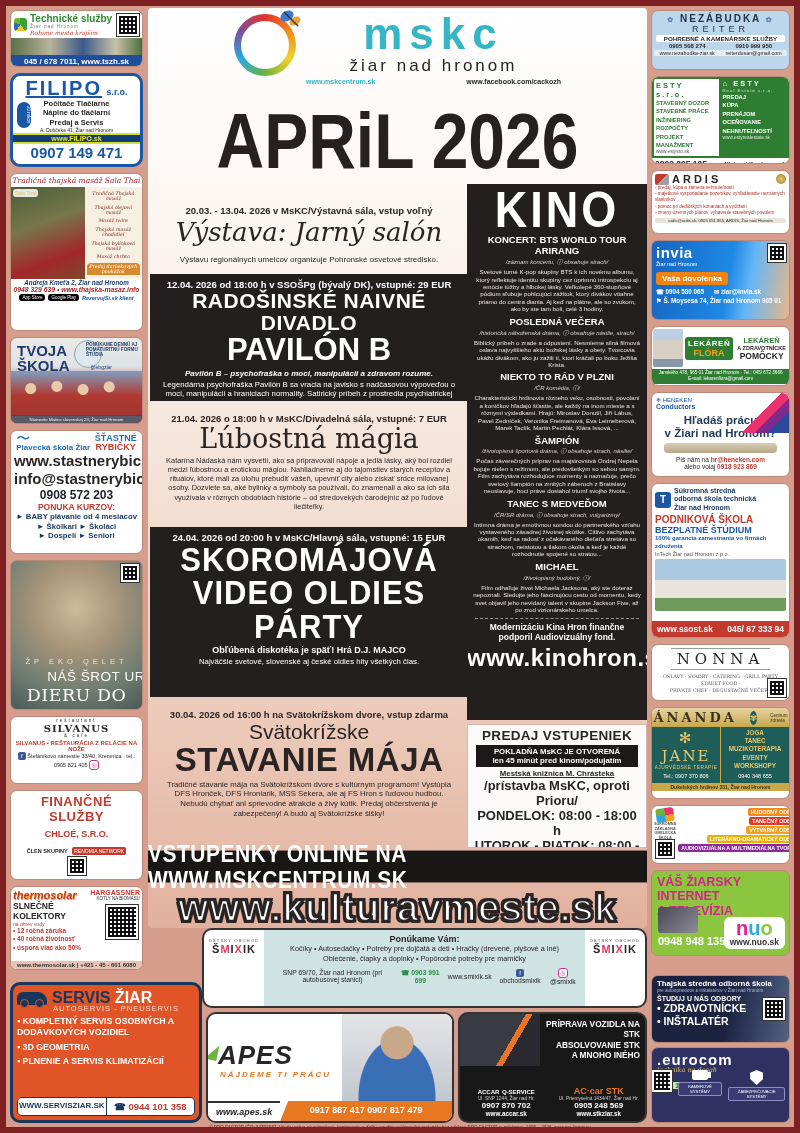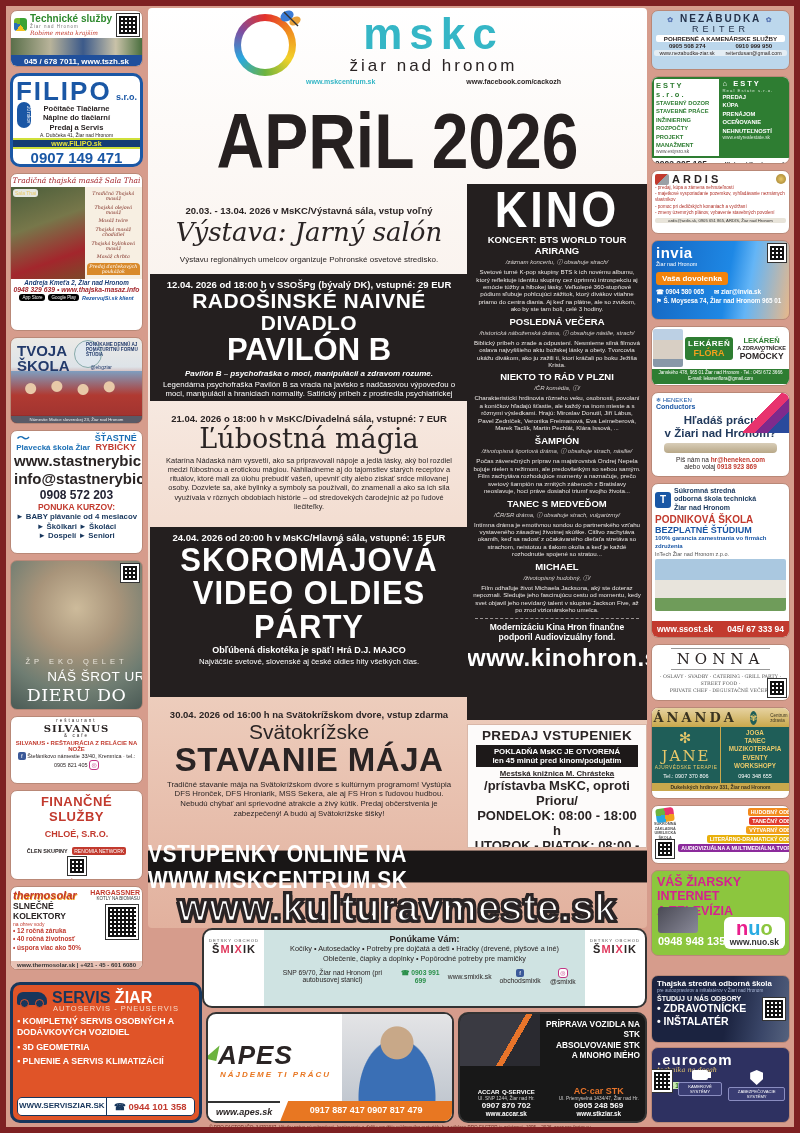--- a/index.html
+++ b/index.html
@@ -73,21 +73,21 @@
   
   .tszh{height:57px}.tszh-top{display:flex;align-items:center;gap:3px;padding:2px 3px;}
   .leaf{width:13px;height:13px;background:conic-gradient(#3aa335 0 40%,#f2c21d 0 60%,#2a6fb5 0 80%,#73b62e 0 100%);border-radius:3px;flex:0 0 auto;}
   .tszh-title{font-size:10px;font-weight:bold;color:#2f8a2f;}
   .tszh-sub{font-size:4.5px;color:#777;letter-spacing:1px;}
   .tszh-slogan{font-size:6px;color:#c23a2e;font-style:italic;font-family:"DejaVu Serif",serif;}
   .tszh-photo{height:17px;background:linear-gradient(90deg,#5a6f4a,#b8b39a 30%,#3c5a8a 55%,#c9c2a8 80%,#4a6f3f);}
   .tszh-bar{background:#1f4f9c;color:#fff;font-size:8px;font-weight:bold;text-align:center;padding:2px 0;}
 
   .filipo{height:94px;border:3px solid #1a57a5;border-radius:10px;}
-  .filipo-name{font-size:26px;font-weight:bold;color:#1a57a5;letter-spacing:2px;line-height:1;}
+  .filipo-name{font-size:20px;font-weight:bold;color:#1a57a5;letter-spacing:2px;line-height:1;text-decoration:underline;}
   .filipo-sro{font-size:9px;color:#1a57a5;font-weight:bold;}
   .filipo-lines{font-size:7.5px;font-weight:bold;line-height:1.25;}
   .filipo-badge{position:absolute;left:4px;top:26px;width:14px;height:26px;background:#1a57a5;color:#fff;border-radius:7px;font-size:4.5px;writing-mode:vertical-rl;text-align:center;}
   .filipo-web{background:#143c74;color:#e8e33a;font-size:7px;font-weight:bold;text-align:center;border-top:2px solid #cfe03a;border-bottom:2px solid #cfe03a;}
   .filipo-phone{font-size:15px;font-weight:bold;color:#1a57a5;text-align:center;}
 
   .salathai{height:158px;}
   .sala-title{font-family:"DejaVu Serif",serif;font-style:italic;font-size:7.5px;color:#a3262c;text-align:center;padding:2px 0;}
   .sala-body{display:flex;height:92px;}
   .sala-photo{width:58%;background:linear-gradient(160deg,#4a5d3a 0%,#77774a 40%,#a3262c 75%,#7c4a2a 100%);position:relative;}

